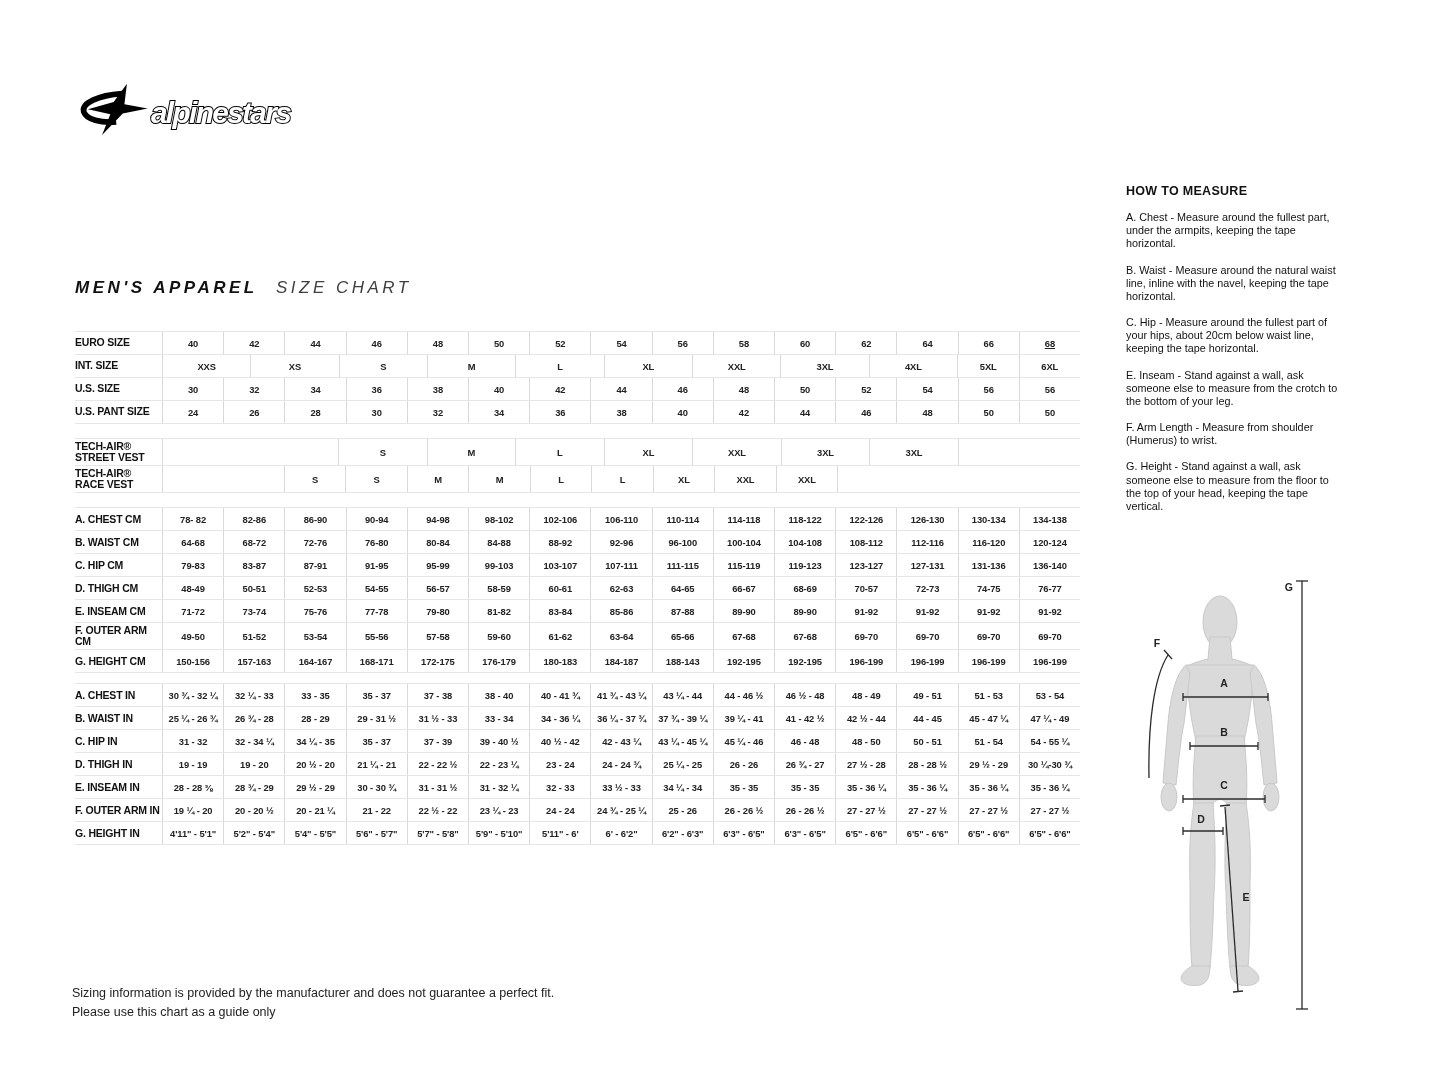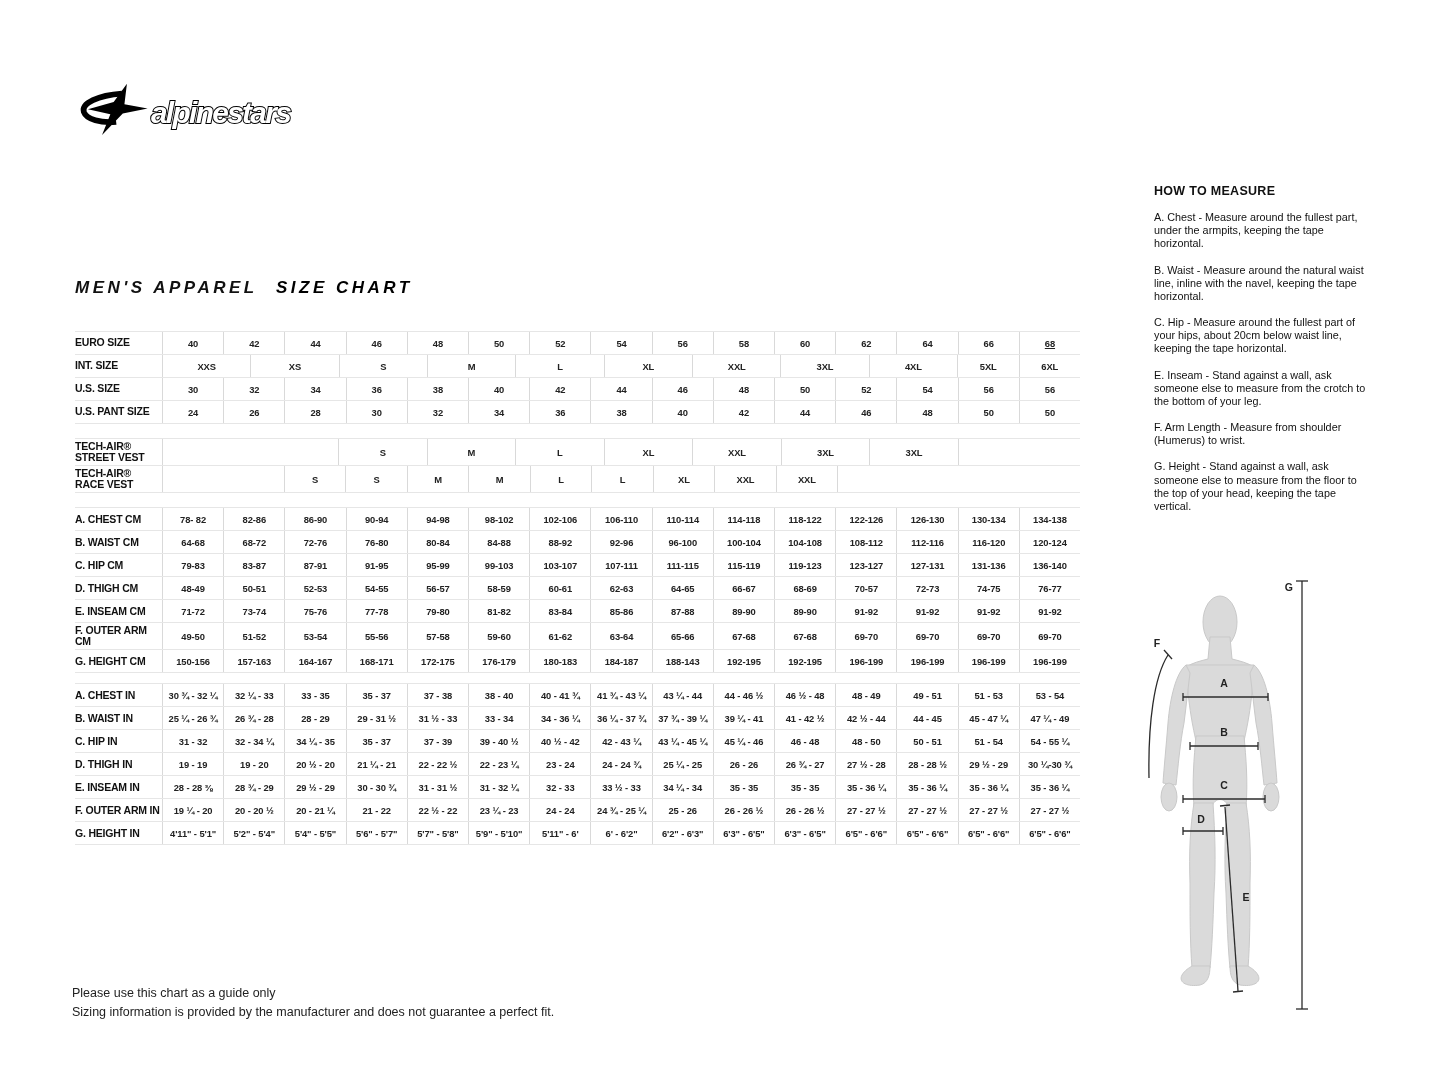--- a/index.html
+++ b/index.html
@@ -6,40 +6,40 @@
   .page{position:relative;width:1445px;height:1084px;background:#ffffff;overflow:hidden;
         font-family:"Liberation Sans","DejaVu Sans",sans-serif;color:#1c1c1c;}
 
   
   .logo{position:absolute;left:73px;top:82px;width:252px;height:58px;}
 
   
   .title{position:absolute;left:75px;top:278px;font-style:italic;font-size:17px;
          letter-spacing:3.5px;white-space:nowrap;}
   .title .primary{font-weight:bold;color:#111;}
-  .title .secondary{font-weight:bold;color:#000000;margin-left:10px;}
+  .title .secondary{font-weight:normal;color:#404040;margin-left:10px;}
 
   
   .size-table{position:absolute;left:75px;top:331px;width:1005px;}
   .t-section{border-top:1px solid #e6e6e6;}
   .t-section{margin-bottom:14px;}
   .t-section.sec-cm{margin-bottom:10px;}
   .t-section.sec-in{margin-bottom:0;}
   .t-row{display:flex;align-items:stretch;min-height:22px;border-bottom:1px solid #e6e6e6;justify-content:center;}
   .t-label{flex:0 0 88px;display:flex;align-items:center;font-weight:bold;font-size:10.5px;
            letter-spacing:-0.2px;line-height:1.05;color:#111;border-right:1px solid #d9d9d9;
            padding:2px 2px 2px 0;box-sizing:border-box;}
   .t-cell{flex-grow:1;flex-basis:0;flex-shrink:0;display:flex;align-items:center;justify-content:center;
           font-weight:bold;font-size:9.4px;letter-spacing:-0.1px;color:#222;white-space:nowrap;
           border-right:1px solid #d9d9d9;box-sizing:border-box;}
   .t-cell:last-child{border-right:none;}
   .t-cell.blank:last-child{border-right:none;}
 
   
-  .measure-panel{position:absolute;left:1126px;top:184px;width:214px;margin-left:28px;}
+  .measure-panel{position:absolute;left:1126px;top:184px;width:214px;}
   .measure-heading{font-weight:bold;font-size:12.5px;letter-spacing:0.3px;color:#111;margin:0 0 13px 0;}
   .measure-item{font-size:10.8px;line-height:1.22;color:#111;margin:0 0 13px 0;}
 
   
   .figure{position:absolute;left:1140px;top:573px;width:172px;height:450px;}
   .fig-label{font-size:10.5px;font-weight:bold;fill:#222;font-family:"Liberation Sans","DejaVu Sans",sans-serif;}
 
   
   .footer{position:absolute;left:72px;top:984px;font-size:12.5px;line-height:1.55;color:#222;}
 </style>
@@ -487,17 +487,17 @@
     <text class="fig-label" x="84" y="114" text-anchor="middle">A</text>
     <text class="fig-label" x="84" y="163" text-anchor="middle">B</text>
     <text class="fig-label" x="84" y="216" text-anchor="middle">C</text>
     <text class="fig-label" x="61" y="250" text-anchor="middle">D</text>
     <text class="fig-label" x="106" y="328" text-anchor="middle">E</text>
     <text class="fig-label" x="17" y="74" text-anchor="middle">F</text>
     <text class="fig-label" x="153" y="18" text-anchor="end">G</text>
   </svg>
 
   <div class="footer">
+    <div>Sizing information is provided by the manufacturer and does not guarantee a perfect fit.</div>
     <div>Please use this chart as a guide only</div>
-    <div>Sizing information is provided by the manufacturer and does not guarantee a perfect fit.</div>
   </div>
 
 </div>
 
 </body></html>

